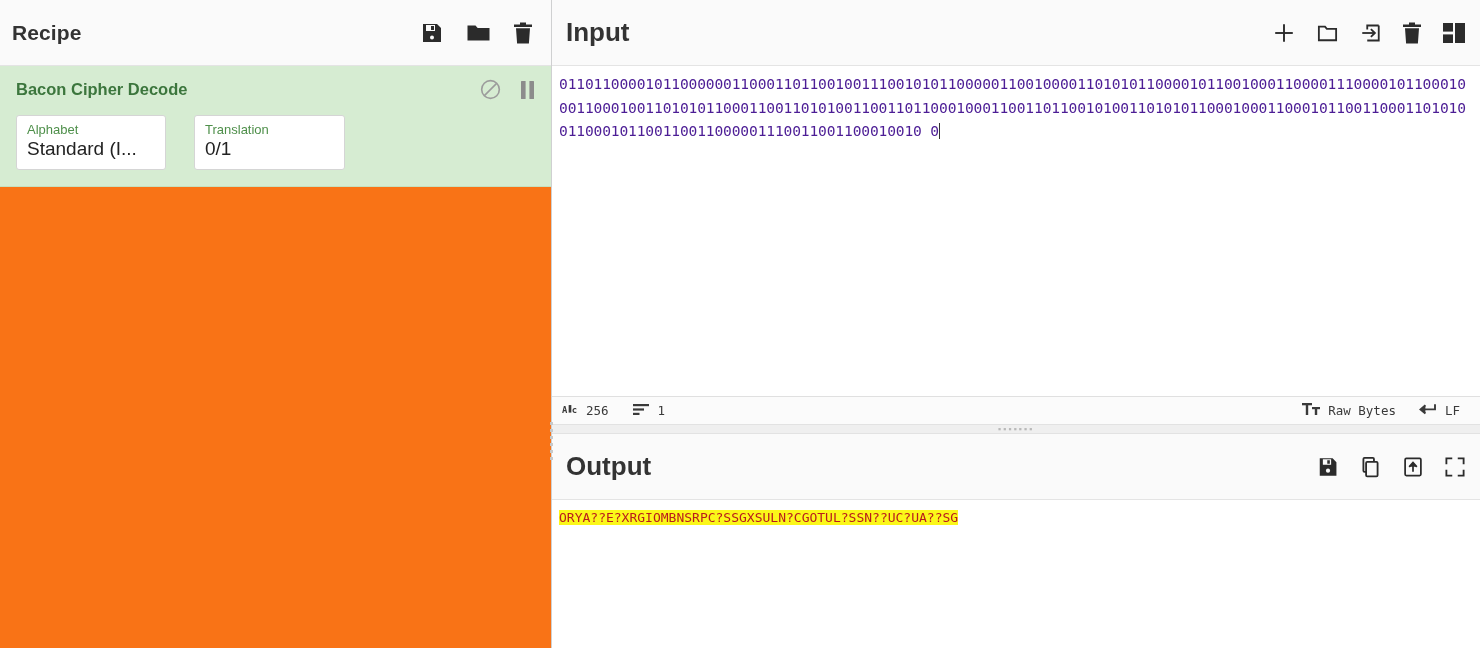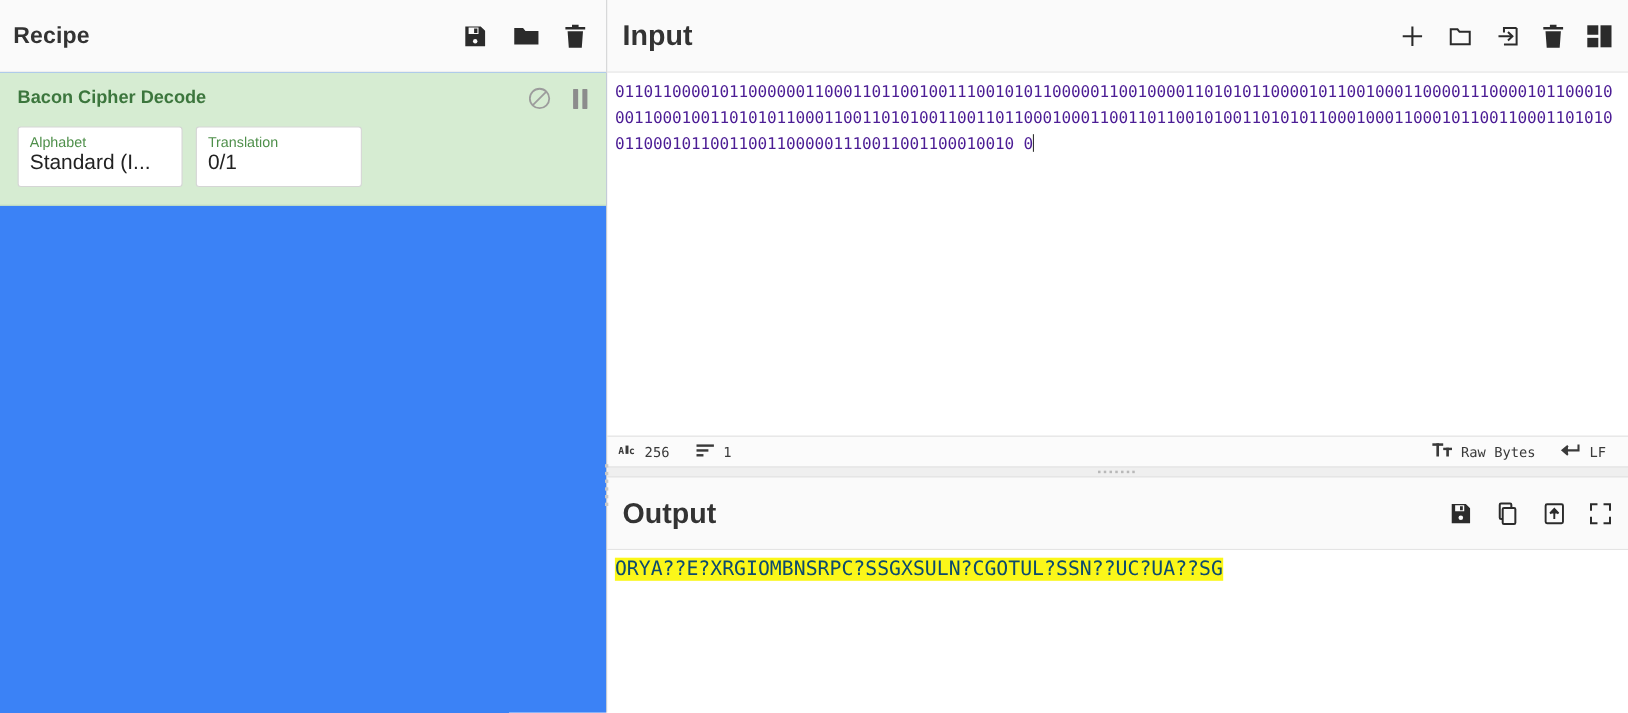--- a/index.html
+++ b/index.html
@@ -29,36 +29,36 @@
   .pane-title {
     font-size: 21px; font-weight: bold; color: #333;
     letter-spacing: .1px;
   }
   .pane-title-icons {
     margin-left: auto; display: flex; align-items: center; gap: 22px;
   }
   .ticon { color: #2b2b2b; display: flex; align-items: center; cursor: pointer; }
   .ticon svg { display: block; }
 
-  .recipe-list { flex: 1 1 auto; background: #3b82f6; overflow: hidden; }
+  .recipe-list { flex: 1 1 auto; background: #f97316; overflow: hidden; }
   .operation {
     background: #d6ecd2;
     border-bottom: 1px solid #c5e0c0;
     padding: 12px 16px 16px 16px;
     position: relative;
   }
   .op-title-row { display: flex; align-items: center; }
   .op-title {
     font-size: 16.5px; font-weight: bold; color: #3c763d;
   }
   .op-icons { margin-left: auto; display: flex; align-items: center; gap: 18px; }
   .op-icon-disable { color: #9c9c9c; cursor: pointer; display:flex; }
   .op-icon-pause { color: #8c8c8c; cursor: pointer; display:flex; }
 
-  .op-args { display: flex; align-items: flex-start; gap: 12px; margin-top: 14px; }
+  .op-args { display: flex; align-items: flex-start; gap: 28px; margin-top: 14px; }
   .arg-field {
     background: #fff;
     border: 1px solid #d5d5d5;
     border-radius: 3px;
     padding: 6px 10px 8px 10px;
     min-height: 52px;
   }
   .arg-field.alphabet { width: 150px; }
   .arg-field.translation { width: 151px; }
   .arg-label { font-size: 13px; color: #4e8f4a; line-height: 15px; }
@@ -131,23 +131,23 @@
     position: absolute; left: 50%; top: 50%;
     transform: translate(-50%,-50%);
     letter-spacing: 2px; color: #b8b8b8; font-size: 9px; line-height: 9px;
   }
 
   .output-pane { flex: 1 1 auto; display: flex; flex-direction: column; background: #fff; }
   .output-text-area {
     flex: 1 1 auto;
     padding: 6px 8px 0 7px;
     font-family: "DejaVu Sans Mono", monospace;
-    font-size: 18px;
+    font-size: 13px;
     line-height: 23px;
-    color: #0c4a6e;
+    color: #b91c1c;
     white-space: pre-wrap;
     word-break: break-all;
     overflow: hidden;
   }
   .hl { background: #fbf719; }
 
   
   .h-splitter {
     position: absolute; left: 548px; top: 418px;
     width: 6px; height: 230px;

